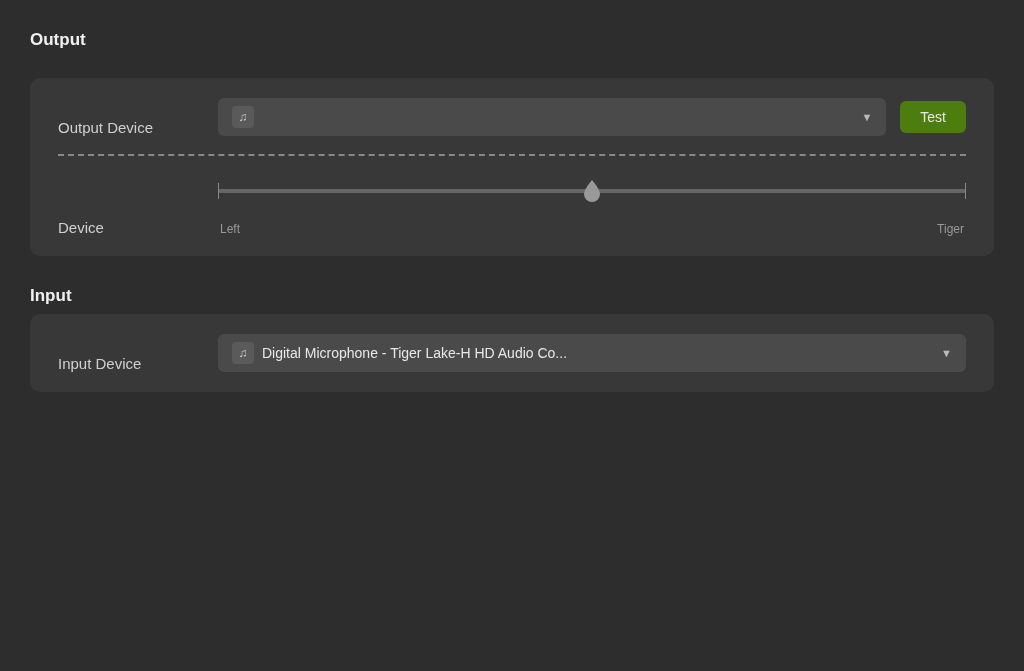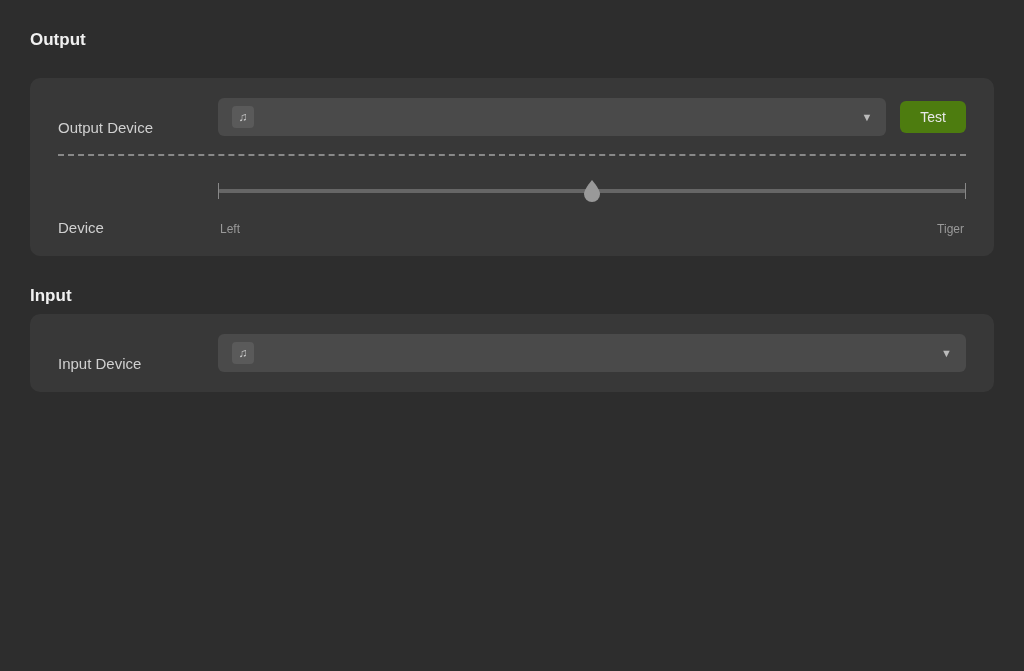--- a/index.html
+++ b/index.html
@@ -269,20 +269,21 @@
   <div class="card input-card">
 
     <div class="card-row">
       <div class="row-label">Input Device</div>
       <div class="row-controls">
         <button class="dropdown-btn">
           <div class="dropdown-left">
             <div class="music-icon">
               <span>♫</span>
             </div>
+            <span>Digital Microphone - Tiger Lake-H HD Audio Co...</span>
           </div>
           <span class="chevron-down">▼</span>
         </button>
       </div>
     </div>
 
 
   </div>
 </div>
 

